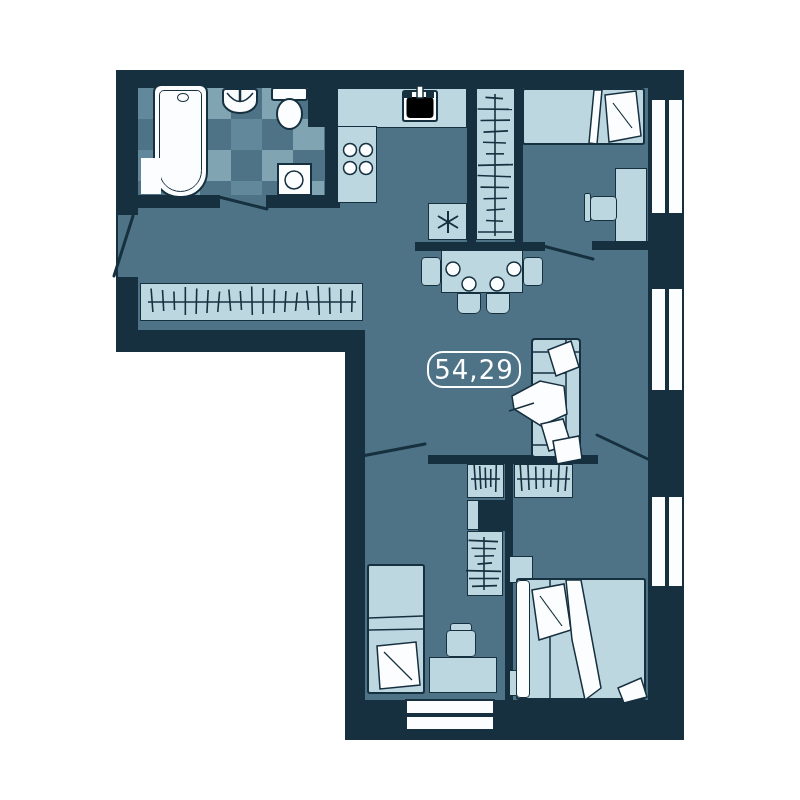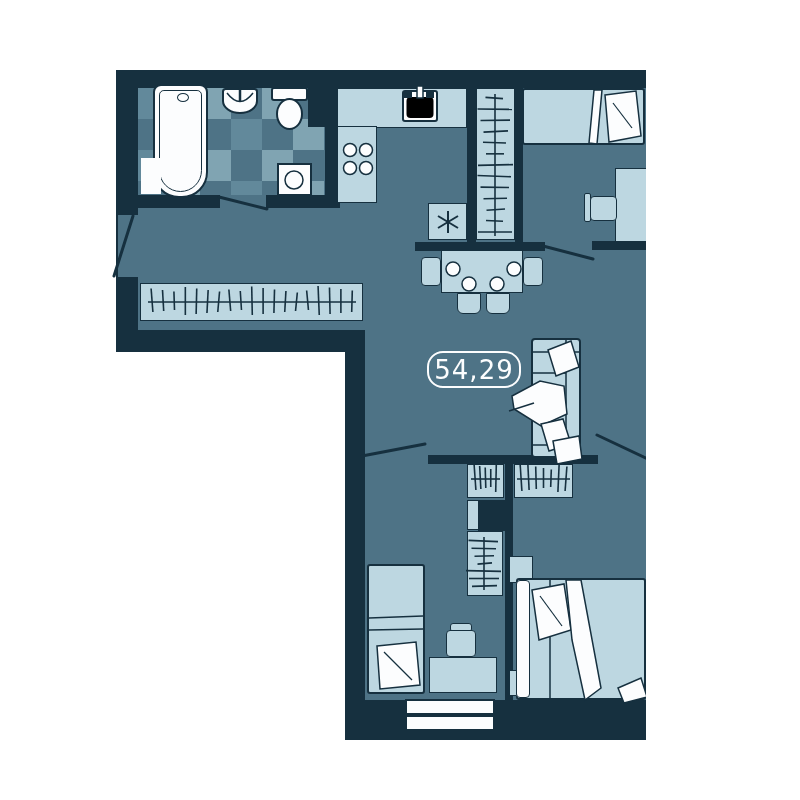--- a/index.html
+++ b/index.html
@@ -2,21 +2,21 @@
 <html style="--page: #ffffff; --wall: #16303f; --floor: #4e7386; --tile-light: #80a4b2; --tile-mid: #62899b; --furn: #bdd7e1; --white: #fcfdfe;"><head>
 <meta charset="utf-8">
 <style>
   :root{
     --page:#ffffff; --wall:#16303f; --floor:#4e7386;
     --tile-light:#80a4b2; --tile-mid:#62899b;
     --furn:#bdd7e1; --white:#fcfdfe;
   }
   html,body{margin:0;padding:0;background:var(--page);
     font-family:"DejaVu Sans", sans-serif;}
-  #plan{position:relative;width:646px;height:800px;background:var(--page);overflow:hidden;}
+  #plan{position:relative;width:800px;height:800px;background:var(--page);overflow:hidden;}
   .abs{position:absolute;box-sizing:border-box;}
   .wall{background:var(--wall);}
   .floor{background:var(--floor);}
   .furn{background:var(--furn);border:2px solid var(--wall);}
   .white{background:var(--white);border:2px solid var(--wall);}
   .noborder{border:none;}
   .win{background:var(--white);border:2px solid var(--wall);}
   .badge{border:2.5px solid var(--white);border-radius:16px;color:var(--white);
     display:flex;align-items:center;justify-content:center;
     font-size:26px;letter-spacing:1px;}

